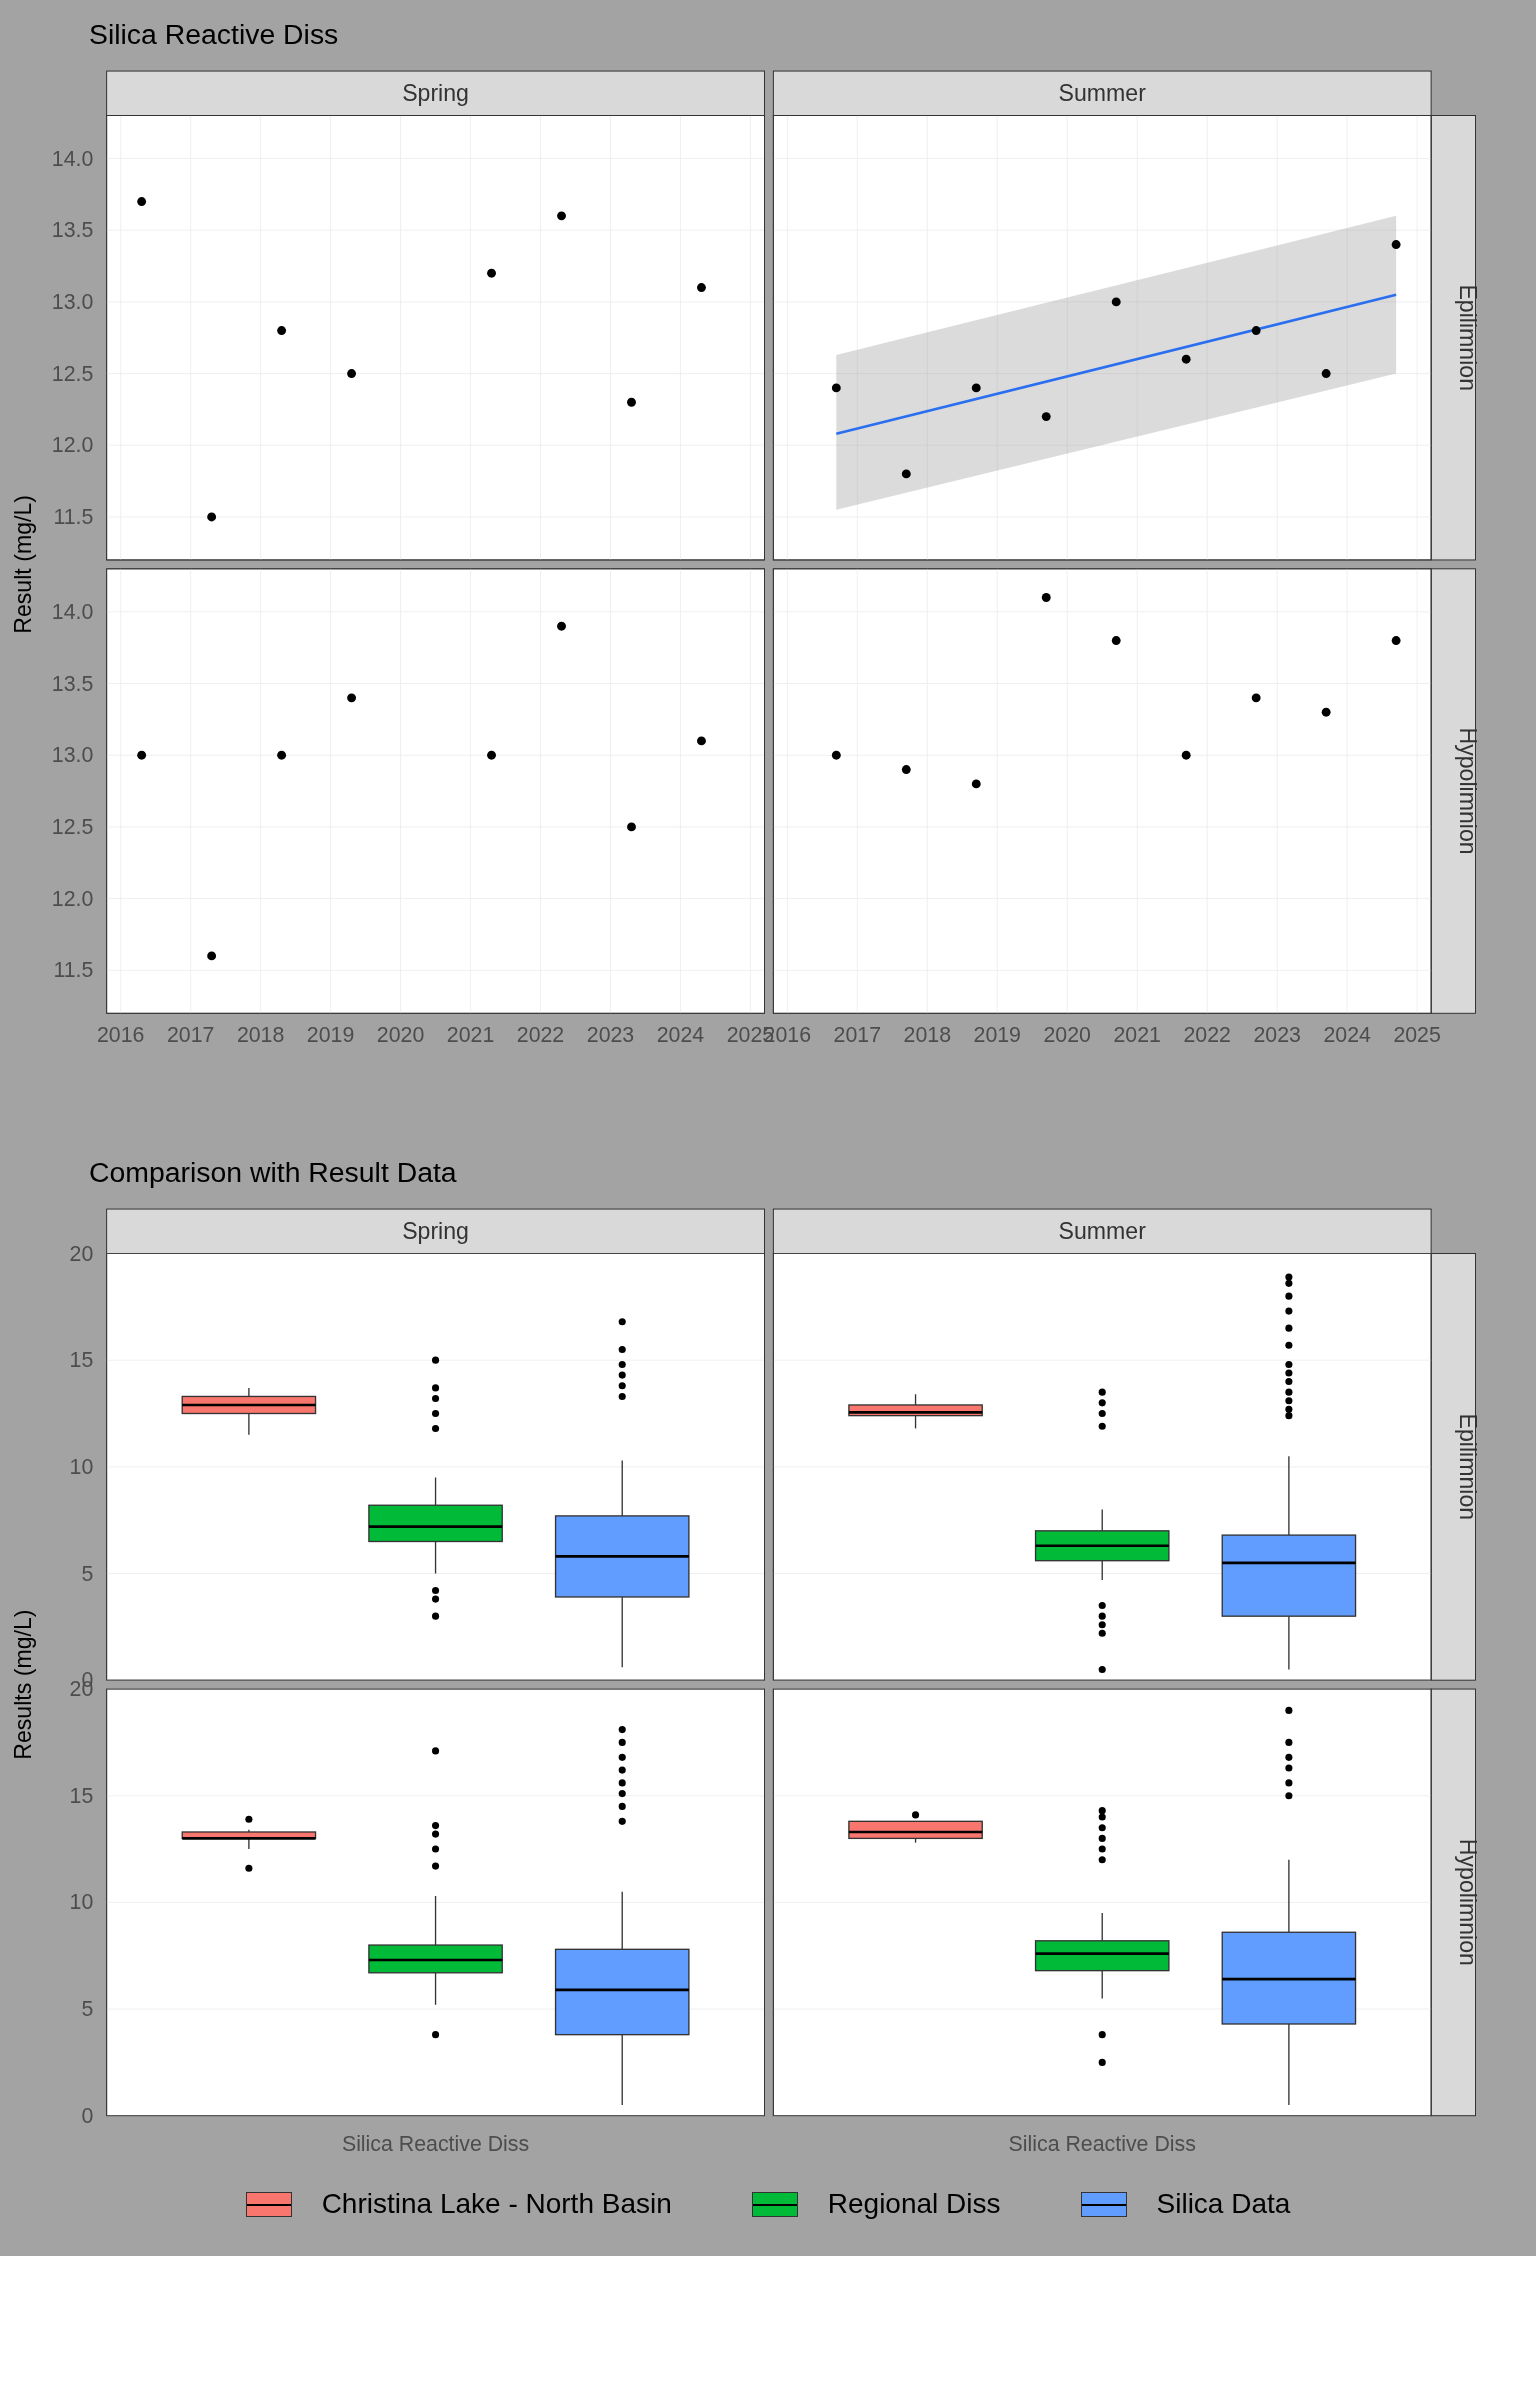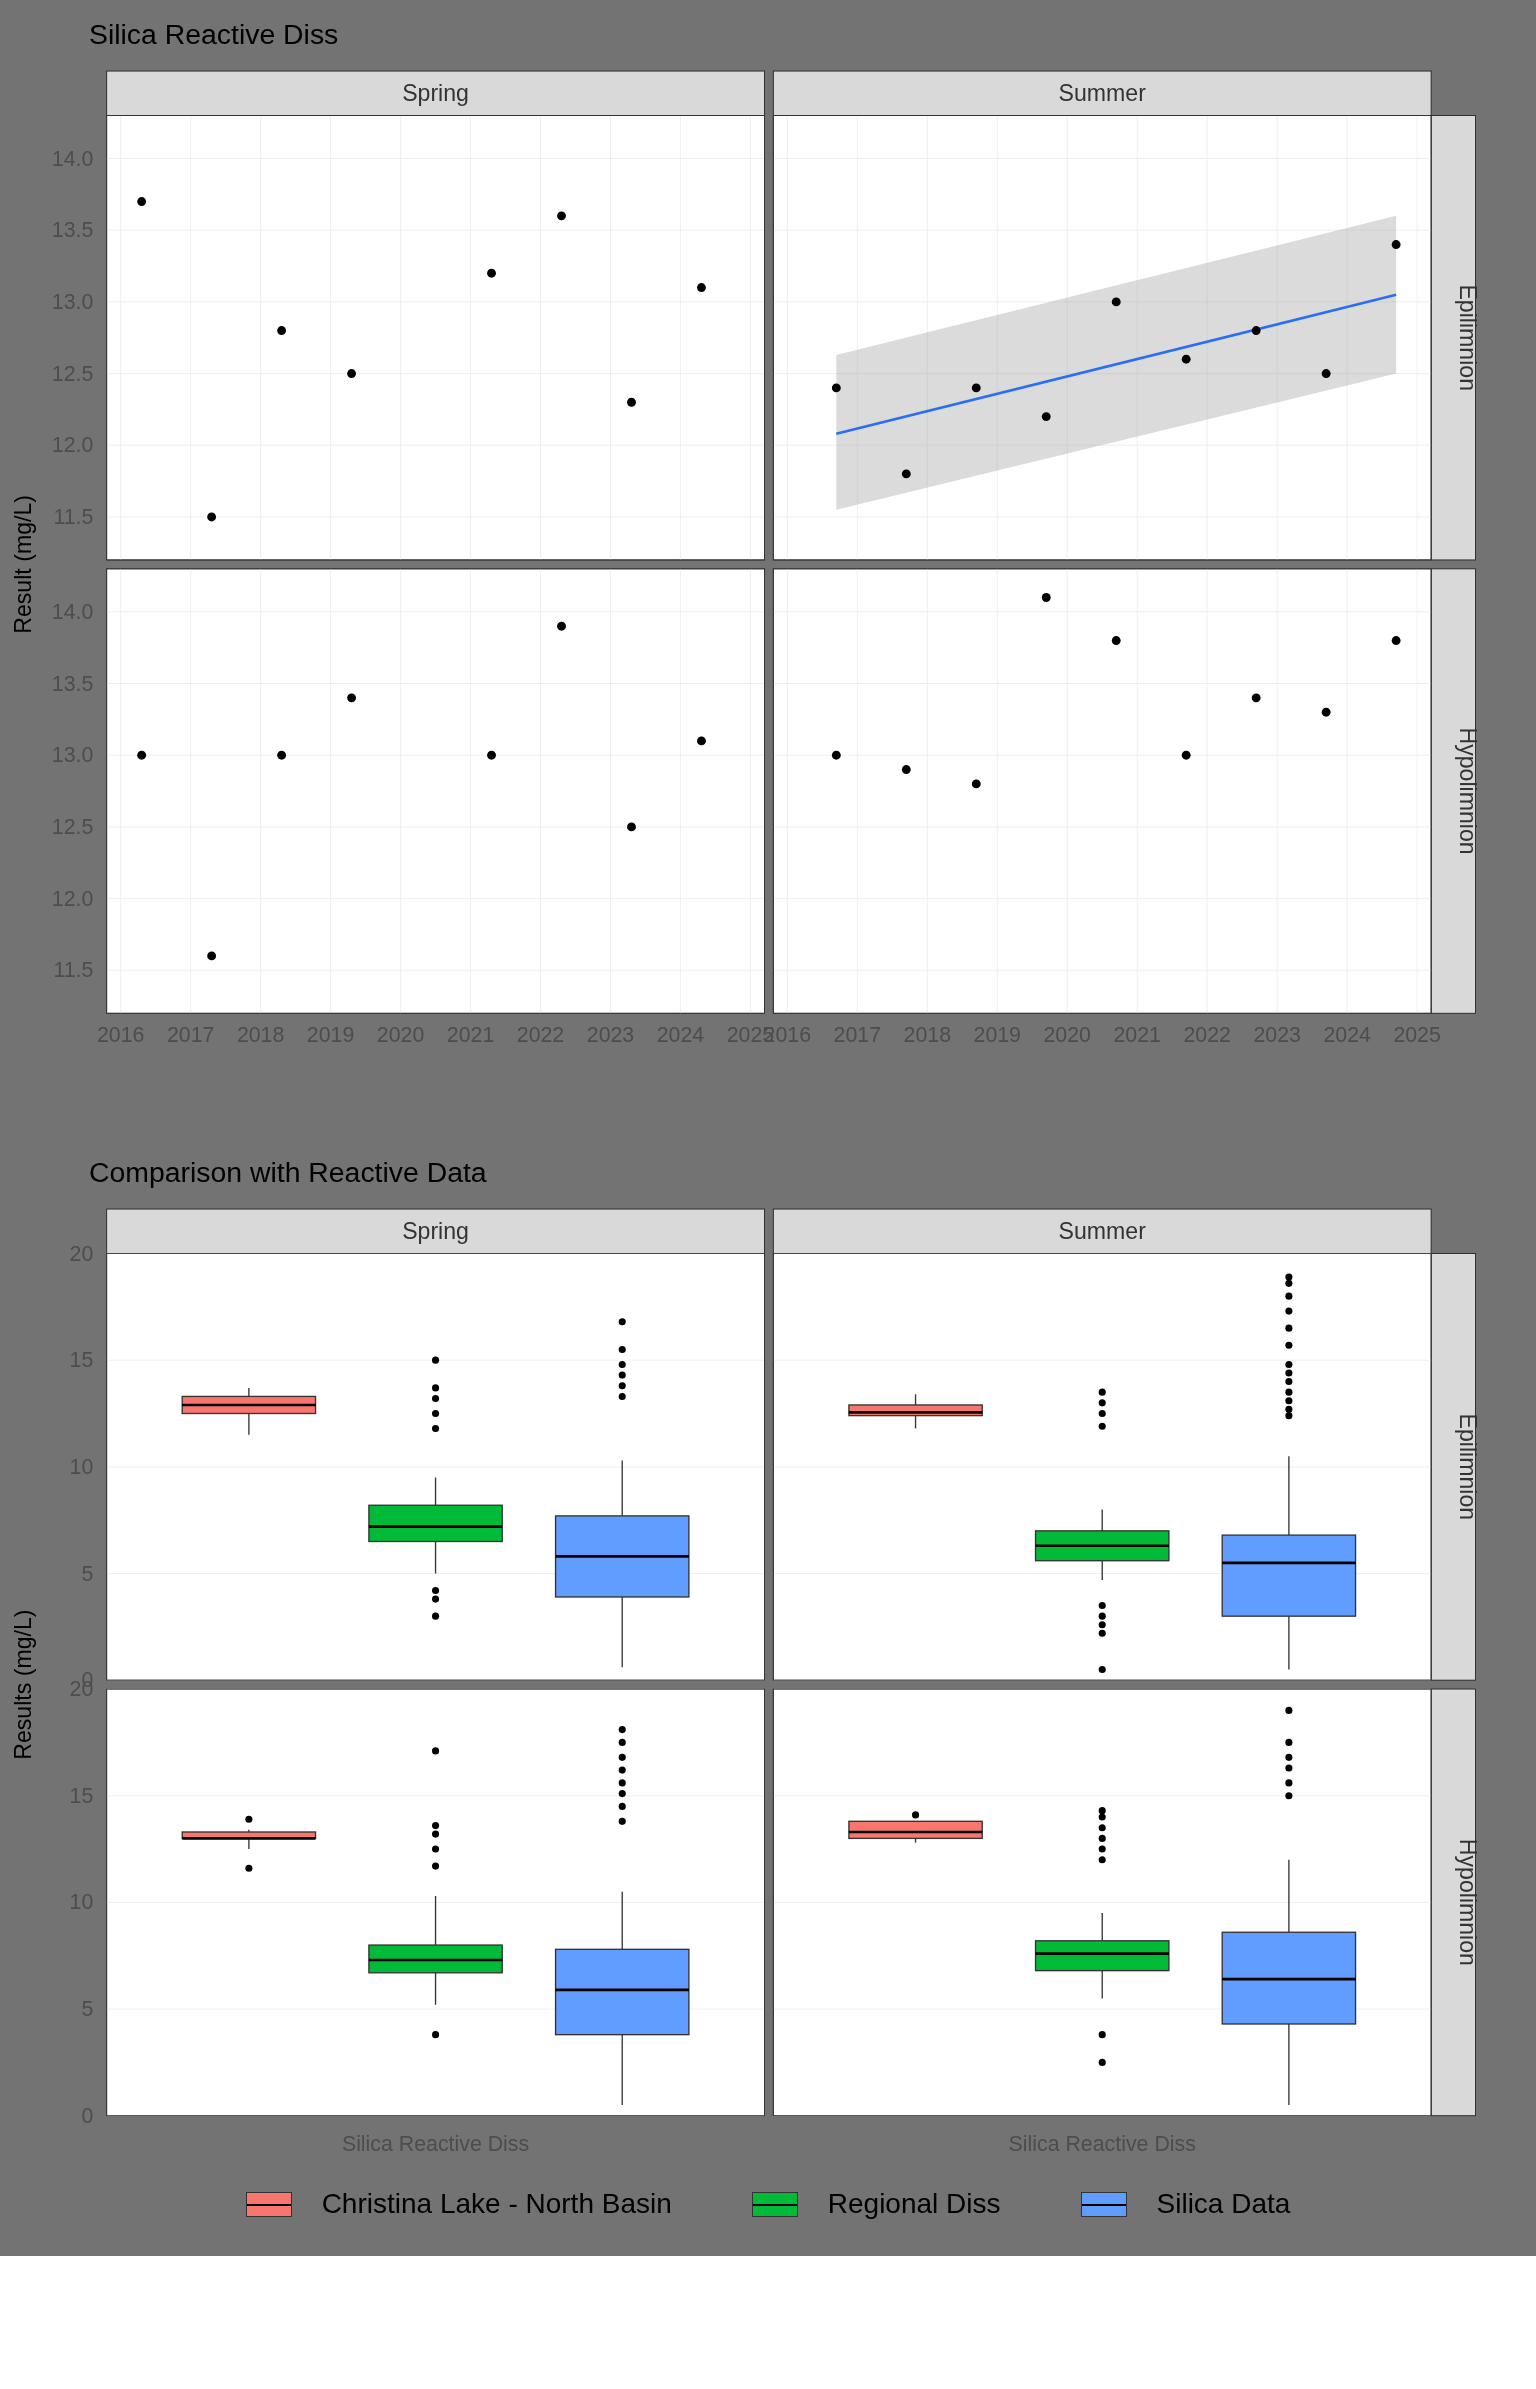--- a/index.html
+++ b/index.html
@@ -1,16 +1,16 @@
 <!DOCTYPE html>
 <html style="font-size:14.2px"><head>
 <meta charset="utf-8">
 <style>
   html,body{margin:0;padding:0;background:#fff;font-family:Arial,Helvetica,sans-serif}
-  .page{width:1536px;height:2256px;position:relative;background:#737373}
+  .page{width:1536px;height:2256px;position:relative;background:#a3a3a3}
   .title{position:absolute;font-size:28.4px;color:#000}
   .facet-header{fill:#d9d9d9;stroke:#222;stroke-width:1}
   .facet-text{font-size:26px;fill:#333;text-anchor:middle}
   .strip-text-v{font-size:26px;fill:#333;text-anchor:middle}
   .panel-border{fill:#fff;stroke:#333;stroke-width:1}
   .grid{stroke:#ededed;stroke-width:1}
   .axis-label{font-size:26px;fill:#000}
   .tick-text{font-size:24px;fill:#4d4d4d}
   .dot{fill:#000}
   .trend{stroke:#2a6ff0;stroke-width:3;fill:none}
@@ -173,21 +173,21 @@
       <text x="1358.0851063829778" y="1102" class="tick-text" text-anchor="middle">2022</text>
       <text x="686.808510638296" y="1102" class="tick-text" text-anchor="middle">2023</text>
       <text x="1436.808510638296" y="1102" class="tick-text" text-anchor="middle">2023</text>
       <text x="765.5319148936144" y="1102" class="tick-text" text-anchor="middle">2024</text>
       <text x="1515.5319148936144" y="1102" class="tick-text" text-anchor="middle">2024</text>
       <text x="844.2553191489328" y="1102" class="tick-text" text-anchor="middle">2025</text>
       <text x="1594.2553191489328" y="1102" class="tick-text" text-anchor="middle">2025</text>
       <text x="35" y="565" class="axis-label" text-anchor="middle" transform="rotate(-90 35 565)">Result (mg/L)</text>
     </svg>
 
-<div class="title" style="left:89px;top:1156px">Comparison with Reactive Data</div>
+<div class="title" style="left:89px;top:1156px">Comparison with Result Data</div>
 <svg id="box-svg" width="1536" height="1067" style="position:absolute;left:0;top:1200px" viewBox="0 0 1728 1200">
       <rect x="120" y="10" width="740" height="50" class="facet-header"></rect>
       <text x="490" y="44" class="facet-text" text-anchor="middle">Spring</text>
       <rect x="870" y="10" width="740" height="50" class="facet-header"></rect>
       <text x="1240" y="44" class="facet-text" text-anchor="middle">Summer</text>
       <rect x="1610" y="60" width="50" height="480" class="facet-header"></rect>
       <text x="1642" y="300" class="strip-text-v" text-anchor="middle" transform="rotate(90 1642 300)">Epilimnion</text>
       <rect x="1610" y="550" width="50" height="480" class="facet-header"></rect>
       <text x="1642" y="790" class="strip-text-v" text-anchor="middle" transform="rotate(90 1642 790)">Hypolimnion</text>
       <rect x="120" y="60" width="740" height="480" class="panel-border"></rect>

